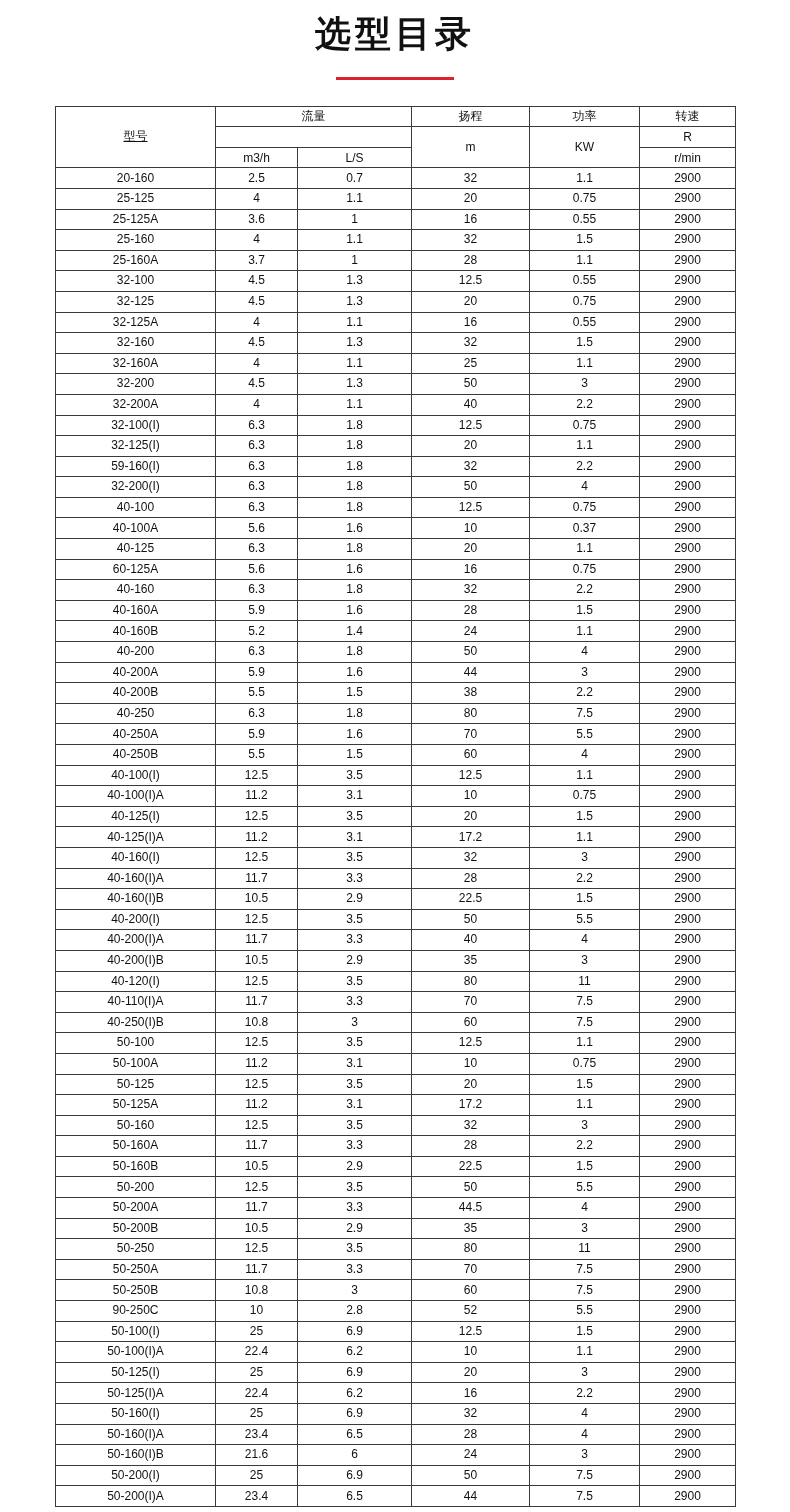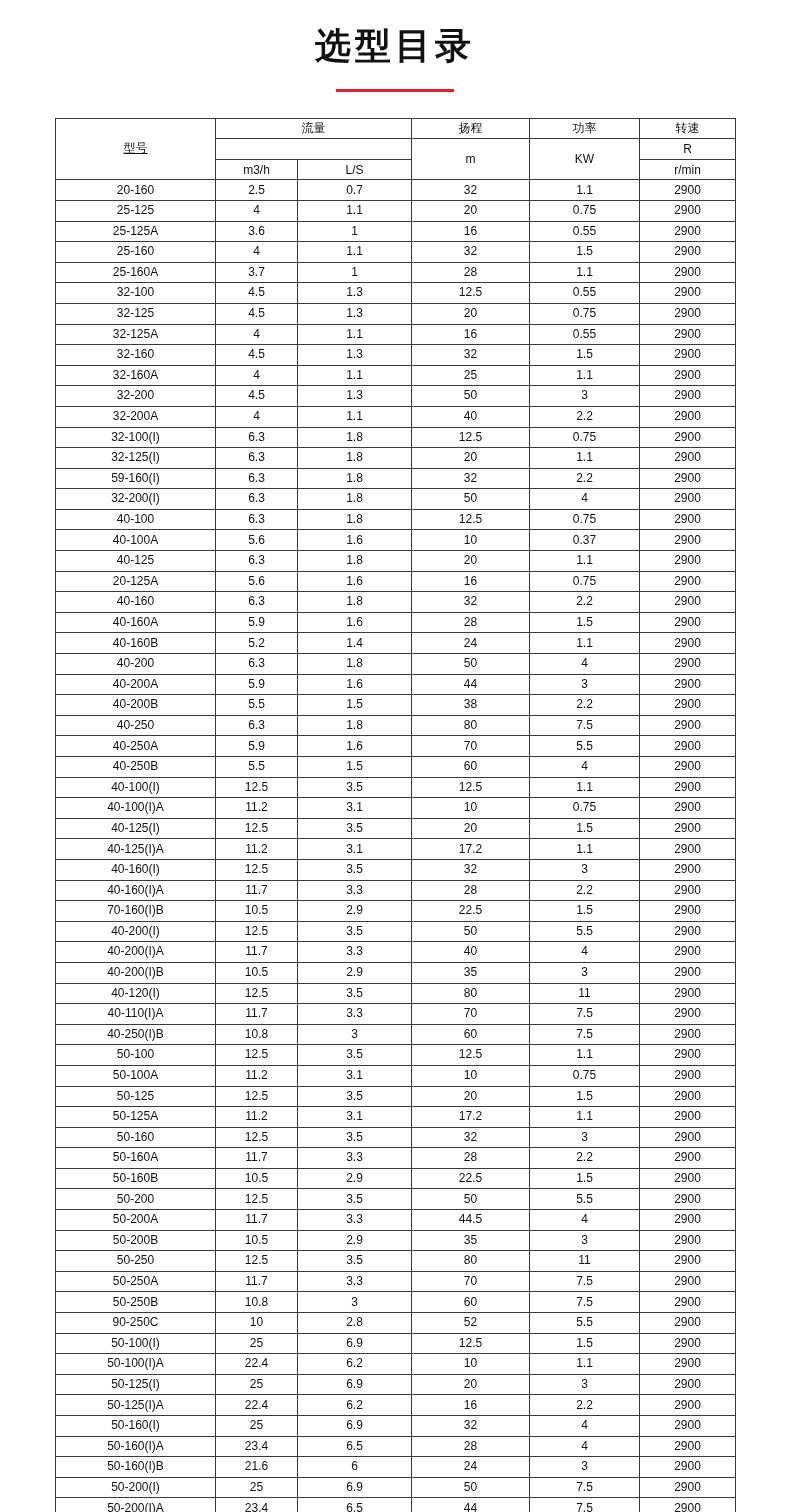--- a/index.html
+++ b/index.html
@@ -11,21 +11,21 @@
     width: 790px;
     font-family: "Liberation Sans", sans-serif;
     color: #000000;
   }
   .page {
     width: 790px;
     box-sizing: border-box;
   }
   .title-block {
     text-align: center;
-    padding-top: 22px;
+    padding-top: 10px;
   }
   .page-title {
     font-size: 36px;
     font-weight: bold;
     letter-spacing: 4px;
     color: #111111;
     margin: 0;
     line-height: 1.35;
     font-family: "DejaVu Sans", "Liberation Sans", sans-serif;
   }
@@ -271,21 +271,21 @@
           </tr>
           <tr>
             <td>40-125</td>
             <td>6.3</td>
             <td>1.8</td>
             <td>20</td>
             <td>1.1</td>
             <td>2900</td>
           </tr>
           <tr>
-            <td>20-125A</td>
+            <td>60-125A</td>
             <td>5.6</td>
             <td>1.6</td>
             <td>16</td>
             <td>0.75</td>
             <td>2900</td>
           </tr>
           <tr>
             <td>40-160</td>
             <td>6.3</td>
             <td>1.8</td>
@@ -399,21 +399,21 @@
           </tr>
           <tr>
             <td>40-160(I)A</td>
             <td>11.7</td>
             <td>3.3</td>
             <td>28</td>
             <td>2.2</td>
             <td>2900</td>
           </tr>
           <tr>
-            <td>70-160(I)B</td>
+            <td>40-160(I)B</td>
             <td>10.5</td>
             <td>2.9</td>
             <td>22.5</td>
             <td>1.5</td>
             <td>2900</td>
           </tr>
           <tr>
             <td>40-200(I)</td>
             <td>12.5</td>
             <td>3.5</td>

